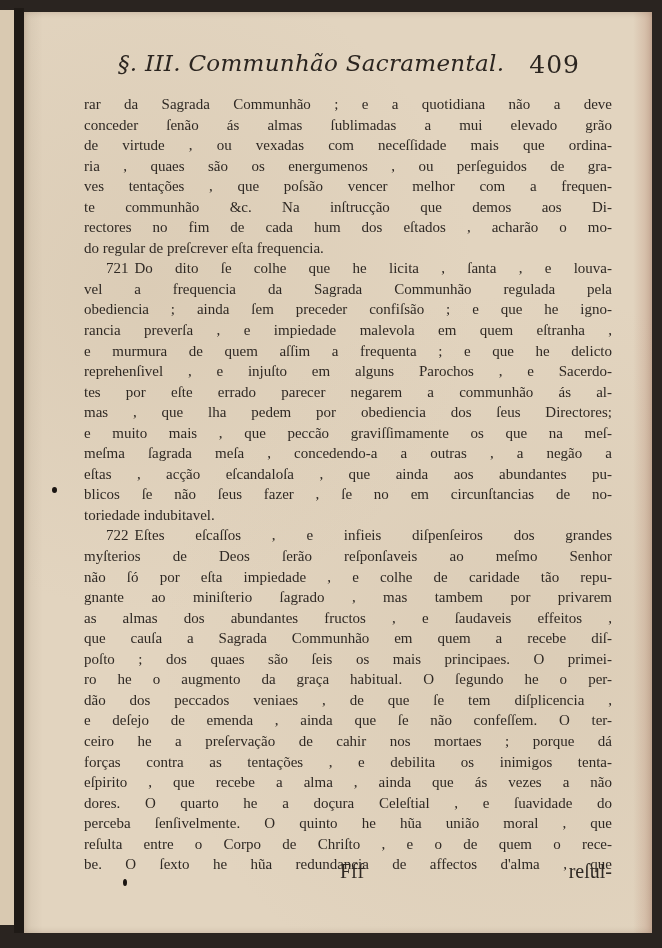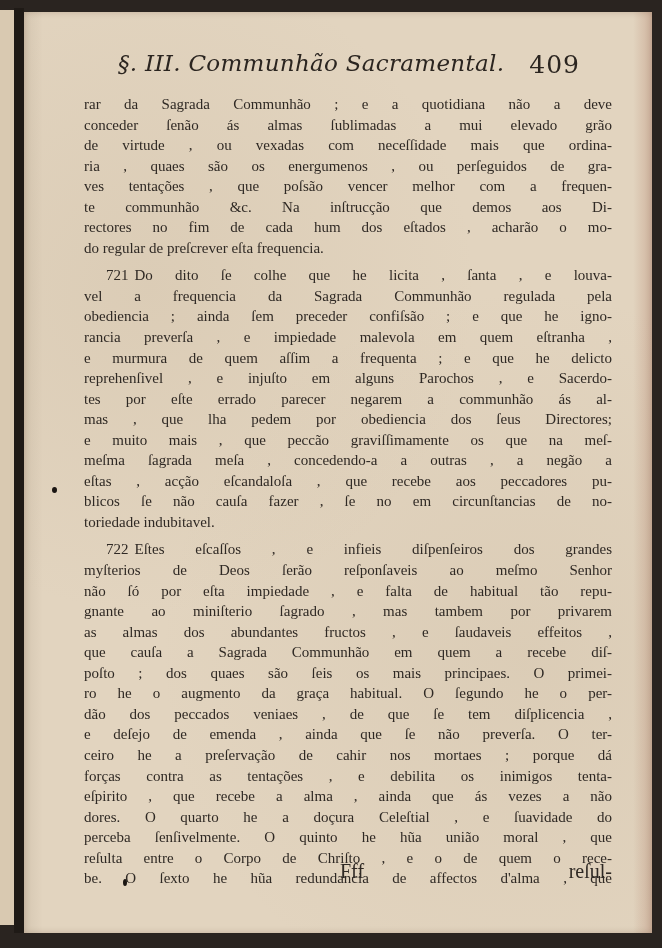--- a/index.html
+++ b/index.html
@@ -87,21 +87,20 @@
       white-space: nowrap;
       text-align: justify;
       text-align-last: justify;
       height: 20.55px;
     }
     .line.last {
       text-align-last: left;
     }
     .line.indent {
       padding-left: 22px;
-      margin-top: 7px;
     }
     .para-num {
       margin-right: 6px;
     }
     .footer {
       position: absolute;
       top: 848px;
       left: 60px;
       width: 528px;
       height: 24px;
@@ -151,33 +150,33 @@
         <span class="line indent"><span class="para-num">721</span><span>Do dito ſe colhe que he licita , ſanta , e louva-</span></span>
         <span class="line"><span>vel a frequencia da Sagrada Communhão regulada pela</span></span>
         <span class="line"><span>obediencia ; ainda ſem preceder confiſsão ; e que he igno-</span></span>
         <span class="line"><span>rancia preverſa , e impiedade malevola em quem eſtranha ,</span></span>
         <span class="line"><span>e murmura de quem aſſim a frequenta ; e que he delicto</span></span>
         <span class="line"><span>reprehenſivel , e injuſto em alguns Parochos , e Sacerdo-</span></span>
         <span class="line"><span>tes por eſte errado parecer negarem a communhão ás al-</span></span>
         <span class="line"><span>mas , que lha pedem por obediencia dos ſeus Directores;</span></span>
         <span class="line"><span>e muito mais , que peccão graviſſimamente os que na meſ-</span></span>
         <span class="line"><span>meſma ſagrada meſa , concedendo-a a outras , a negão a</span></span>
-        <span class="line"><span>eſtas , acção eſcandaloſa , que recebe aos peccadores pu-</span></span>
-        <span class="line"><span>blicos ſe não cauſa fazer , ſe no em circunſtancias de no-</span></span>
+        <span class="line"><span>eſtas , acção eſcandaloſa , que ainda aos abundantes pu-</span></span>
+        <span class="line"><span>blicos ſe não ſeus fazer , ſe no em circunſtancias de no-</span></span>
         <span class="line last"><span>toriedade indubitavel.</span></span>
         <span class="line indent"><span class="para-num">722</span><span>Eſtes eſcaſſos , e infieis diſpenſeiros dos grandes</span></span>
         <span class="line"><span>myſterios de Deos ſerão reſponſaveis ao meſmo Senhor</span></span>
-        <span class="line"><span>não ſó por eſta impiedade , e falta de habitual tão repu-</span></span>
+        <span class="line"><span>não ſó por eſta impiedade , e colhe de caridade tão repu-</span></span>
         <span class="line"><span>gnante ao miniſterio ſagrado , mas tambem por privarem</span></span>
         <span class="line"><span>as almas dos abundantes fructos , e ſaudaveis effeitos ,</span></span>
         <span class="line"><span>que cauſa a Sagrada Communhão em quem a recebe diſ-</span></span>
         <span class="line"><span>poſto ; dos quaes são ſeis os mais principaes. O primei-</span></span>
         <span class="line"><span>ro he o augmento da graça habitual. O ſegundo he o per-</span></span>
         <span class="line"><span>dão dos peccados veniaes , de que ſe tem diſplicencia ,</span></span>
-        <span class="line"><span>e deſejo de emenda , ainda que ſe não preverſa. O ter-</span></span>
+        <span class="line"><span>e deſejo de emenda , ainda que ſe não confeſſem. O ter-</span></span>
         <span class="line"><span>ceiro he a preſervação de cahir nos mortaes ; porque dá</span></span>
         <span class="line"><span>forças contra as tentações , e debilita os inimigos tenta-</span></span>
         <span class="line"><span>eſpirito , que recebe a alma , ainda que ás vezes a não</span></span>
         <span class="line"><span>dores. O quarto he a doçura Celeſtial , e ſuavidade do</span></span>
         <span class="line"><span>perceba ſenſivelmente. O quinto he hũa união moral , que</span></span>
         <span class="line"><span>reſulta entre o Corpo de Chriſto , e o de quem o rece-</span></span>
         <span class="line"><span>be. O ſexto he hũa redundancia de affectos d'alma , que</span></span>
       </div>
 
     <div class="footer">

